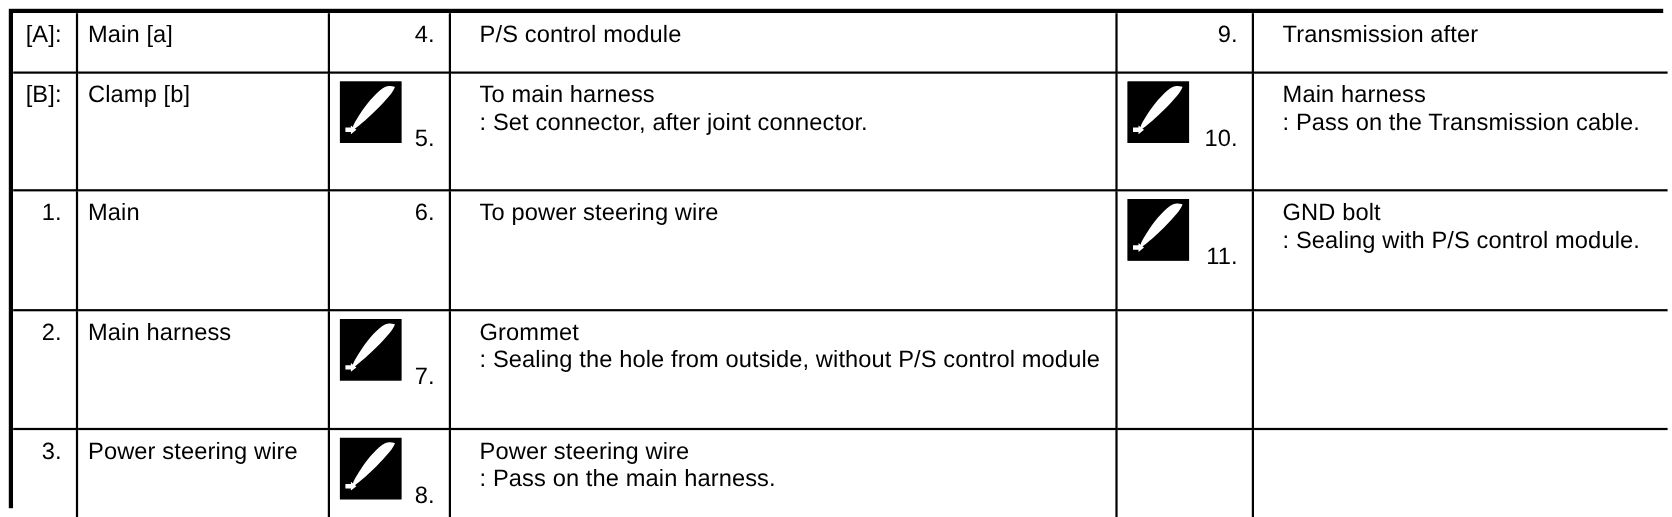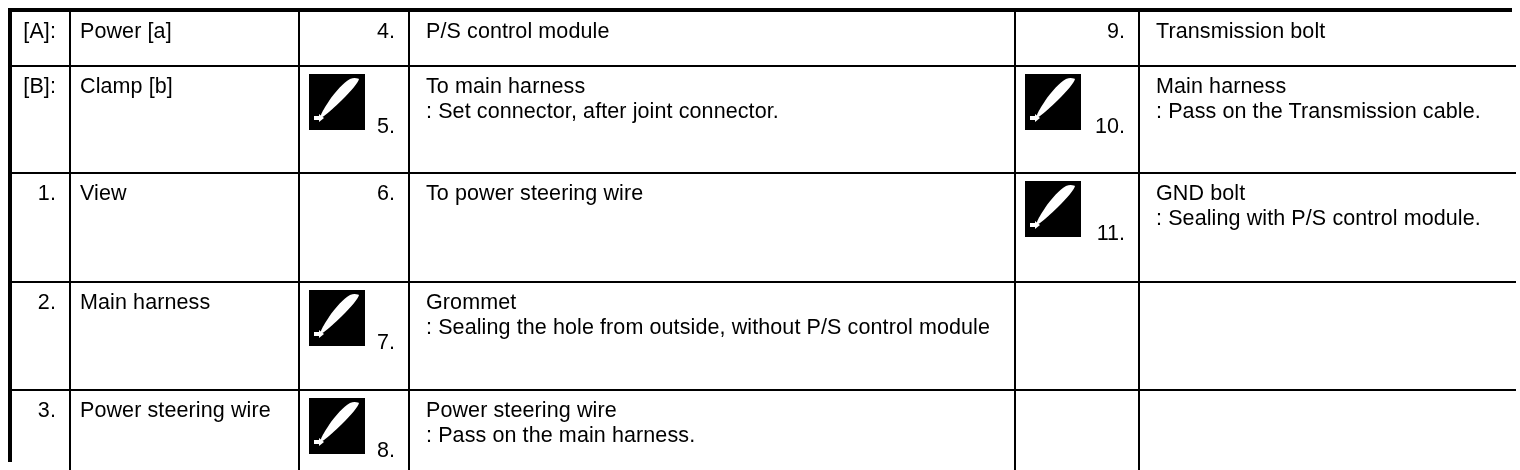--- a/index.html
+++ b/index.html
@@ -60,21 +60,21 @@
     font-size: 21.5px;
     line-height: 25px;
     letter-spacing: 0.1px;
     white-space: pre-line;
   }
   .cell.num {
     text-align: right;
     padding-right: 13px;
   }
   .cell.desc {
-    padding-left: 16px;
+    padding-left: 26px;
   }
 
   
   .keycell {
     position: relative;
     height: 100%;
     min-height: 40px;
   }
   .keycell .keynum {
     display: block;
@@ -115,39 +115,39 @@
       <col class="c-desc">
         <col class="c-key2">
         <col class="c-desc2">
     </colgroup>
     <tbody id="legend-body">
   <tr style="height: 54px;">
     <td>
       <div class="cell num">[A]:</div>
     </td>
     <td>
-      <div class="cell">Power [a]</div>
+      <div class="cell">Main [a]</div>
     </td>
     <td>
       <div class="keycell">
 
         <span class="keynum">4.</span>
       </div>
     </td>
     <td>
       <div class="cell desc">P/S control module</div>
     </td>
     <td>
       <div class="keycell">
 
         <span class="keynum">9.</span>
       </div>
     </td>
     <td>
-      <div class="cell desc">Transmission bolt</div>
+      <div class="cell desc">Transmission after</div>
     </td>
   </tr>
 
   <tr style="height: 107px;">
     <td>
       <div class="cell num">[B]:</div>
     </td>
     <td>
       <div class="cell">Clamp [b]</div>
     </td>
@@ -183,21 +183,21 @@
       <div class="cell desc">Main harness
 : Pass on the Transmission cable.</div>
     </td>
   </tr>
 
   <tr style="height: 109px;">
     <td>
       <div class="cell num">1.</div>
     </td>
     <td>
-      <div class="cell">View</div>
+      <div class="cell">Main</div>
     </td>
     <td>
       <div class="keycell">
 
         <span class="keynum">6.</span>
       </div>
     </td>
     <td>
       <div class="cell desc">To power steering wire</div>
     </td>

